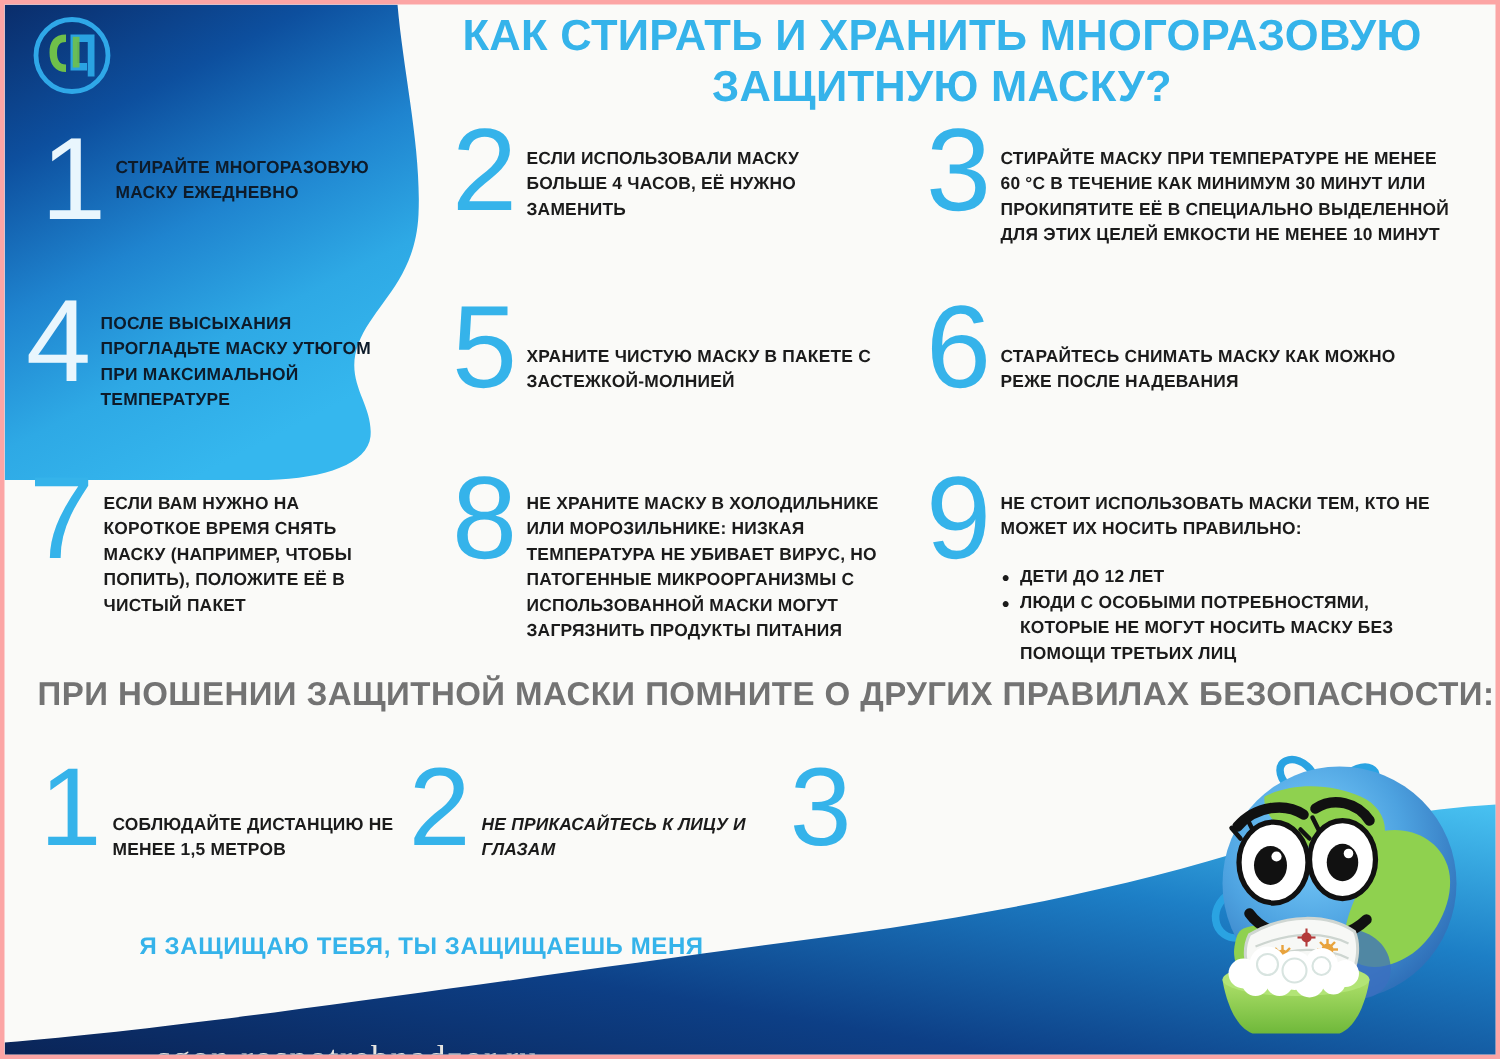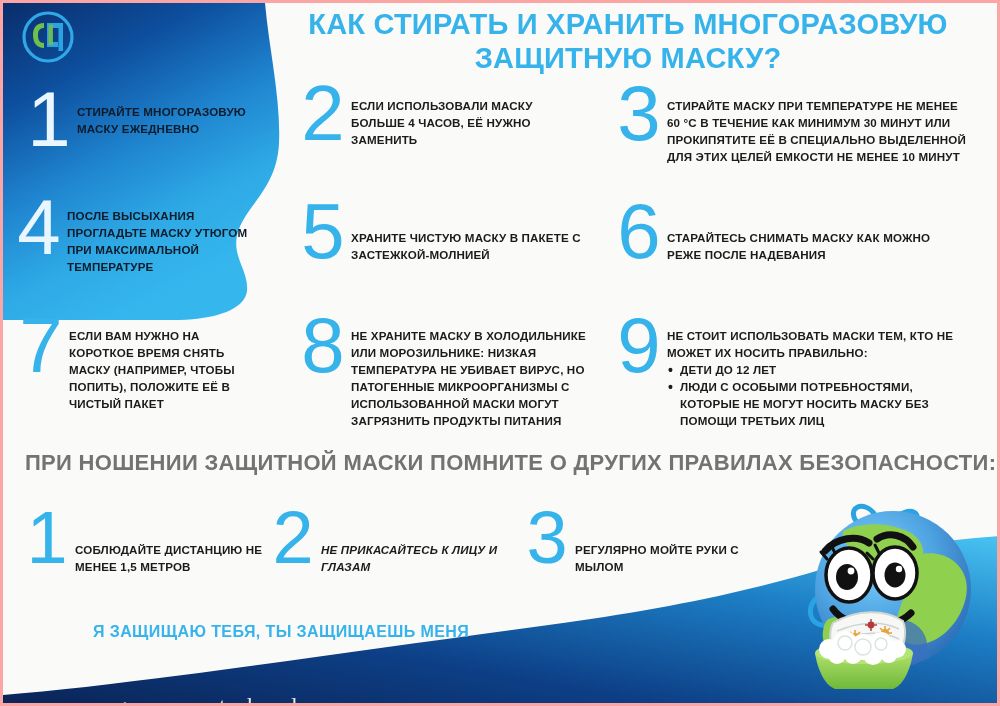--- a/index.html
+++ b/index.html
@@ -54,21 +54,21 @@
   .body {
     font-size:11.6px;
     font-weight:bold;
     line-height:1.47;
     color:#1b1b1b;
     text-transform:uppercase;
     letter-spacing:0.15px;
     padding-top:8px;
   }
   .body.light { color:#0d1b2a; }
-  .body ul { list-style:none; margin-top:0; }
+  .body ul { list-style:none; margin-top:15px; }
   .body li { position:relative; padding-left:13px; }
   .body li:before {
     content:"\2022";
     position:absolute; left:1px; top:-1px;
     font-size:14px;
   }
 
   
   .section-head {
     position:absolute; left:22px; top:447px;
@@ -218,21 +218,20 @@
     <div class="body" style="width:190px; padding-top:26px;">СОБЛЮДАЙТЕ ДИСТАНЦИЮ НЕ МЕНЕЕ 1,5 МЕТРОВ</div>
   </div>
 
   <div class="item" style="left:262px; top:512px; width:250px;">
     <div class="num" style="font-size:74px;">2</div>
     <div class="body" style="width:185px; padding-top:26px;font-style:italic;">НЕ ПРИКАСАЙТЕСЬ К ЛИЦУ И ГЛАЗАМ</div>
   </div>
 
   <div class="item" style="left:516px; top:512px; width:250px;">
     <div class="num" style="font-size:74px;">3</div>
-    <div class="body" style="width:185px; padding-top:26px;">РЕГУЛЯРНО МОЙТЕ РУКИ С МЫЛОМ</div>
   </div>
 
   <div class="slogan">Я ЗАЩИЩАЮ ТЕБЯ, ТЫ ЗАЩИЩАЕШЬ МЕНЯ</div>
 
   <div class="watermark">cgon.rospotrebnadzor.ru</div>
 
   <div class="mascot">
     <svg viewBox="0 0 215 200" width="215" height="200">
 
       <g fill="none" stroke="#2aa3e2" stroke-width="5" stroke-linecap="round">

